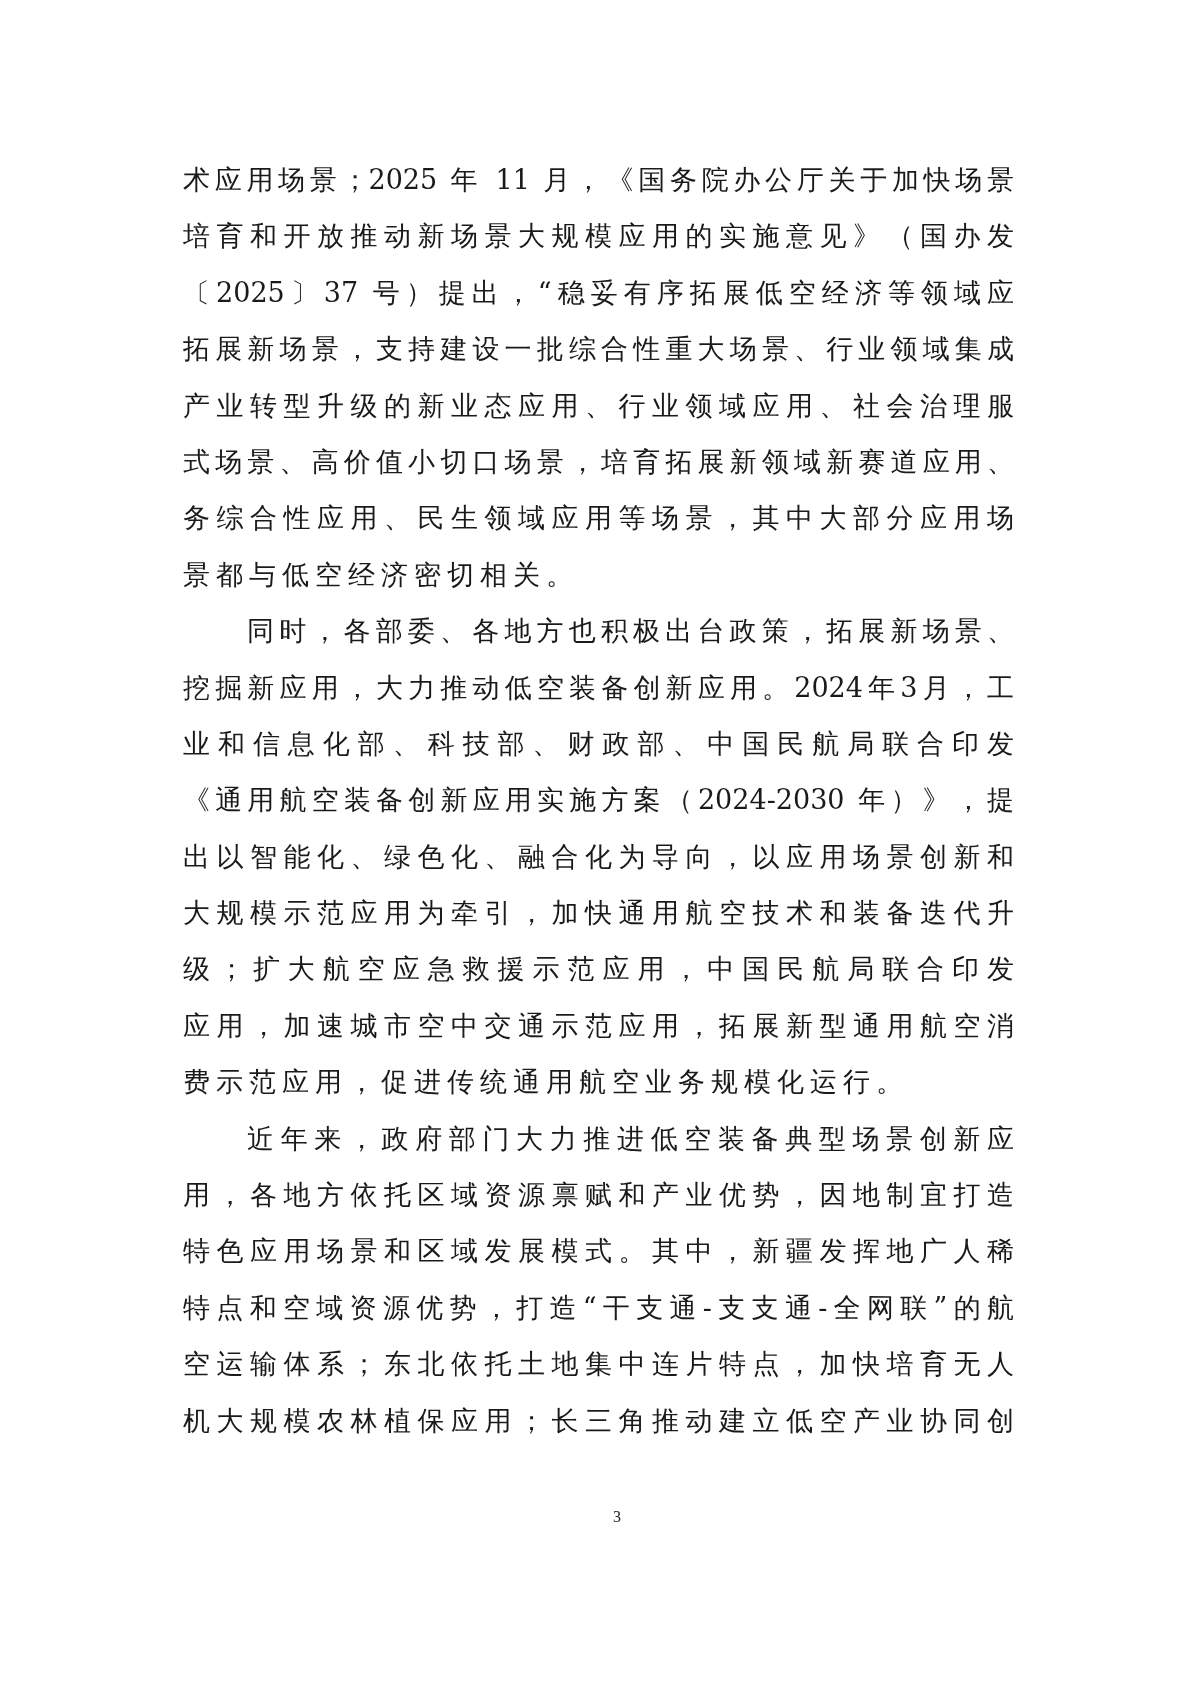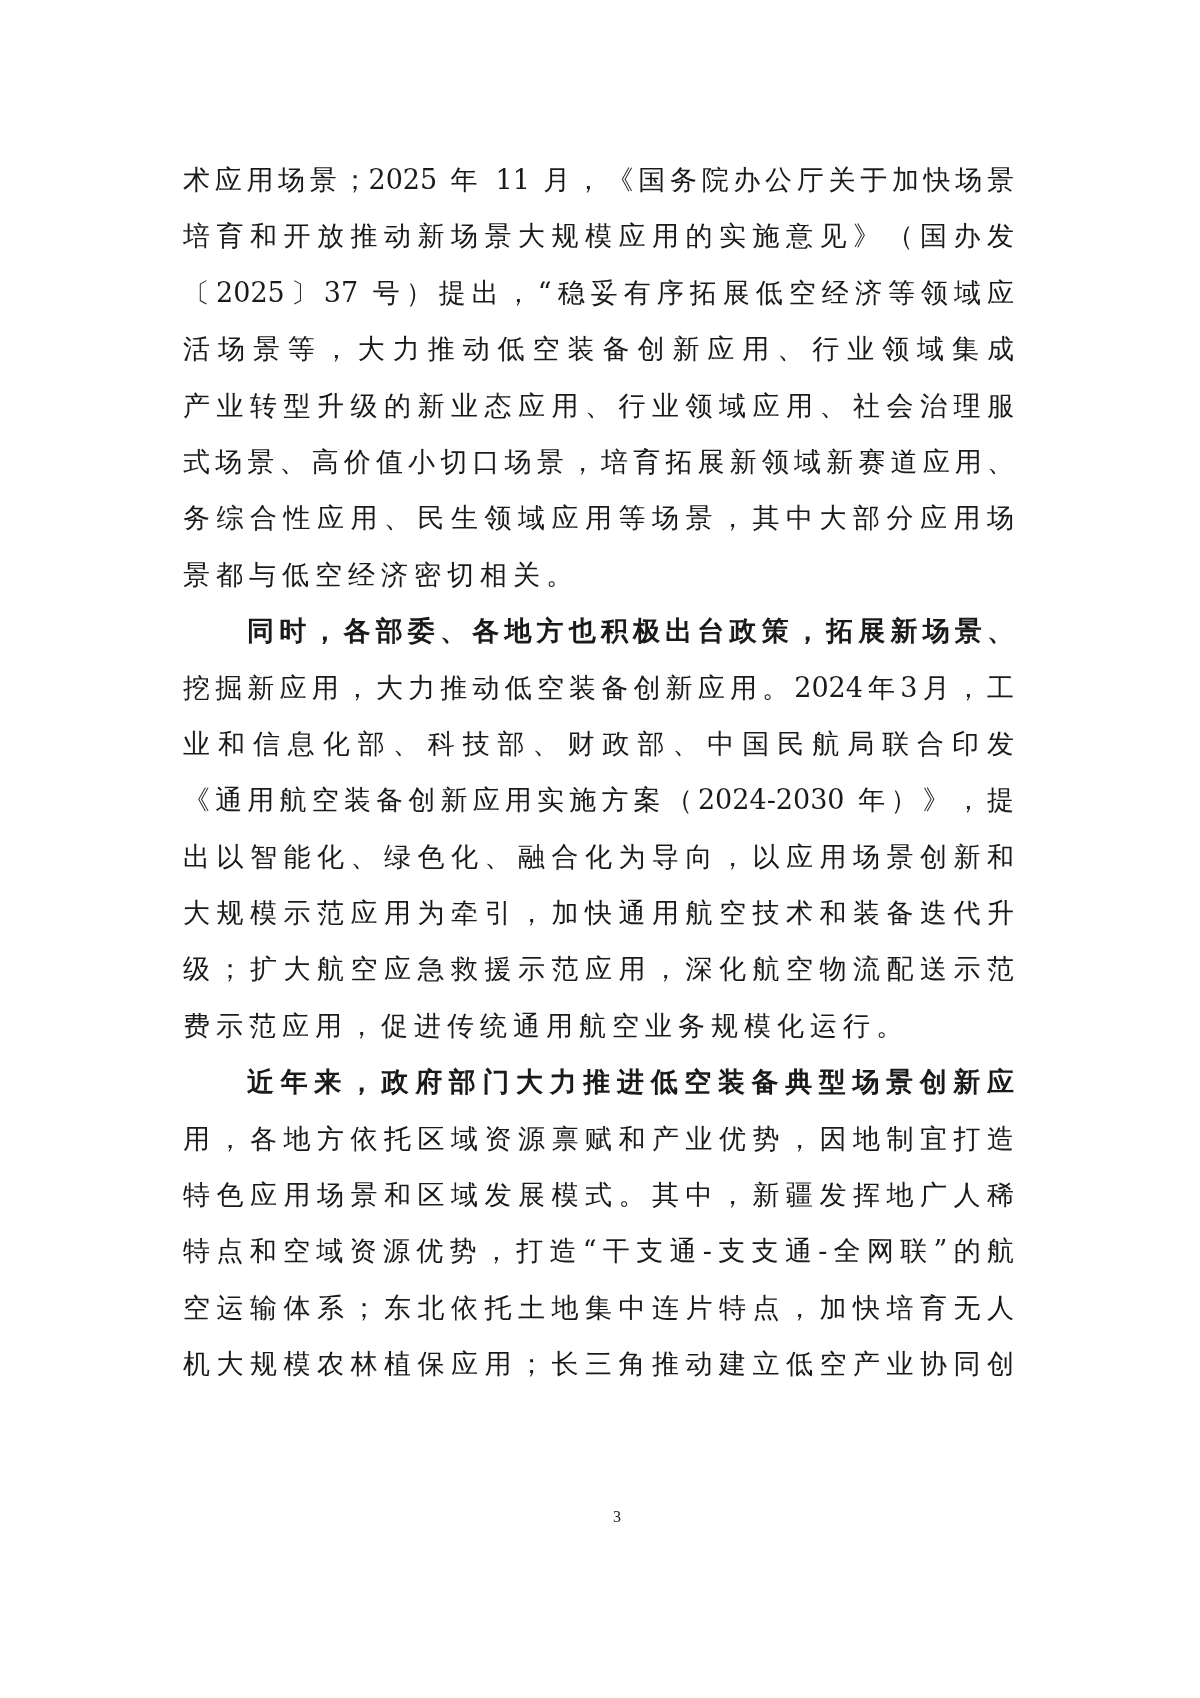--- a/index.html
+++ b/index.html
@@ -36,21 +36,20 @@
       font-size: 27px;
       white-space: nowrap;
       text-align: justify;
       text-align-last: justify;
       text-justify: inter-character;
       letter-spacing: 0;
       overflow: visible;
     }
     .line.indent {
       padding-left: 64px;
-      font-weight: bold;
     }
     .line.last {
       text-align: right;
       text-align-last: left;
       letter-spacing: 6px;
     }
     .page-number {
       position: absolute;
       left: 0;
       width: 1234px;
@@ -64,35 +63,36 @@
 </head>
 <body>
 
 <div class="page">
   <div class="body-text">
 
     <div>
       <span class="line">术应用场景；2025 年 11 月，《国务院办公厅关于加快场景</span>
       <span class="line">培育和开放推动新场景大规模应用的实施意见》（国办发</span>
       <span class="line">〔2025〕37 号）提出，“稳妥有序拓展低空经济等领域应</span>
-      <span class="line">活场景等，大力推动低空装备创新应用、行业领域集成</span>
+      <span class="line">拓展新场景，支持建设一批综合性重大场景、行业领域集成</span>
       <span class="line">产业转型升级的新业态应用、行业领域应用、社会治理服</span>
       <span class="line">式场景、高价值小切口场景，培育拓展新领域新赛道应用、</span>
       <span class="line">务综合性应用、民生领域应用等场景，其中大部分应用场</span>
       <span class="line last">景都与低空经济密切相关。</span>
     </div>
 
     <div>
       <span class="line indent">同时，各部委、各地方也积极出台政策，拓展新场景、</span>
       <span class="line">挖掘新应用，大力推动低空装备创新应用。2024年3月，工</span>
       <span class="line">业和信息化部、科技部、财政部、中国民航局联合印发</span>
       <span class="line">《通用航空装备创新应用实施方案（2024-2030 年）》，提</span>
       <span class="line">出以智能化、绿色化、融合化为导向，以应用场景创新和</span>
       <span class="line">大规模示范应用为牵引，加快通用航空技术和装备迭代升</span>
-      <span class="line">级；扩大航空应急救援示范应用，深化航空物流配送示范</span>
+      <span class="line">级；扩大航空应急救援示范应用，中国民航局联合印发</span>
+      <span class="line">应用，加速城市空中交通示范应用，拓展新型通用航空消</span>
       <span class="line last">费示范应用，促进传统通用航空业务规模化运行。</span>
     </div>
 
     <div>
       <span class="line indent">近年来，政府部门大力推进低空装备典型场景创新应</span>
       <span class="line">用，各地方依托区域资源禀赋和产业优势，因地制宜打造</span>
       <span class="line">特色应用场景和区域发展模式。其中，新疆发挥地广人稀</span>
       <span class="line">特点和空域资源优势，打造“干支通-支支通-全网联”的航</span>
       <span class="line">空运输体系；东北依托土地集中连片特点，加快培育无人</span>
       <span class="line">机大规模农林植保应用；长三角推动建立低空产业协同创</span>

